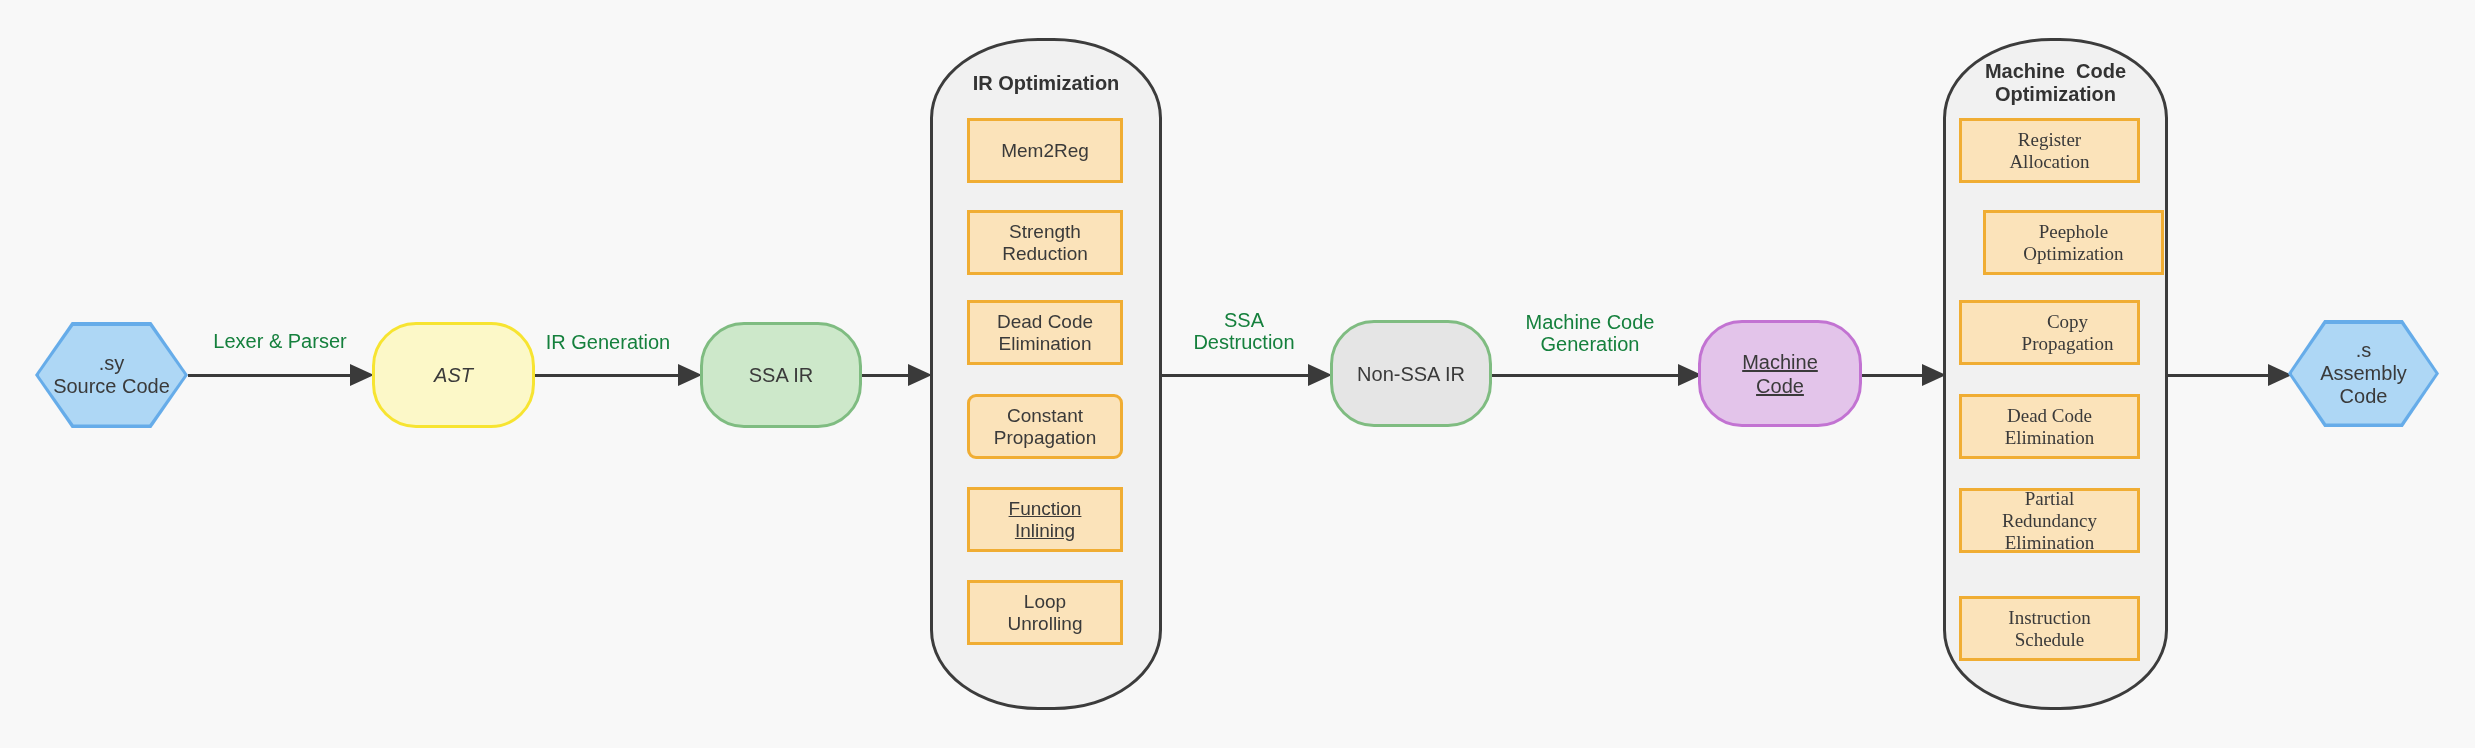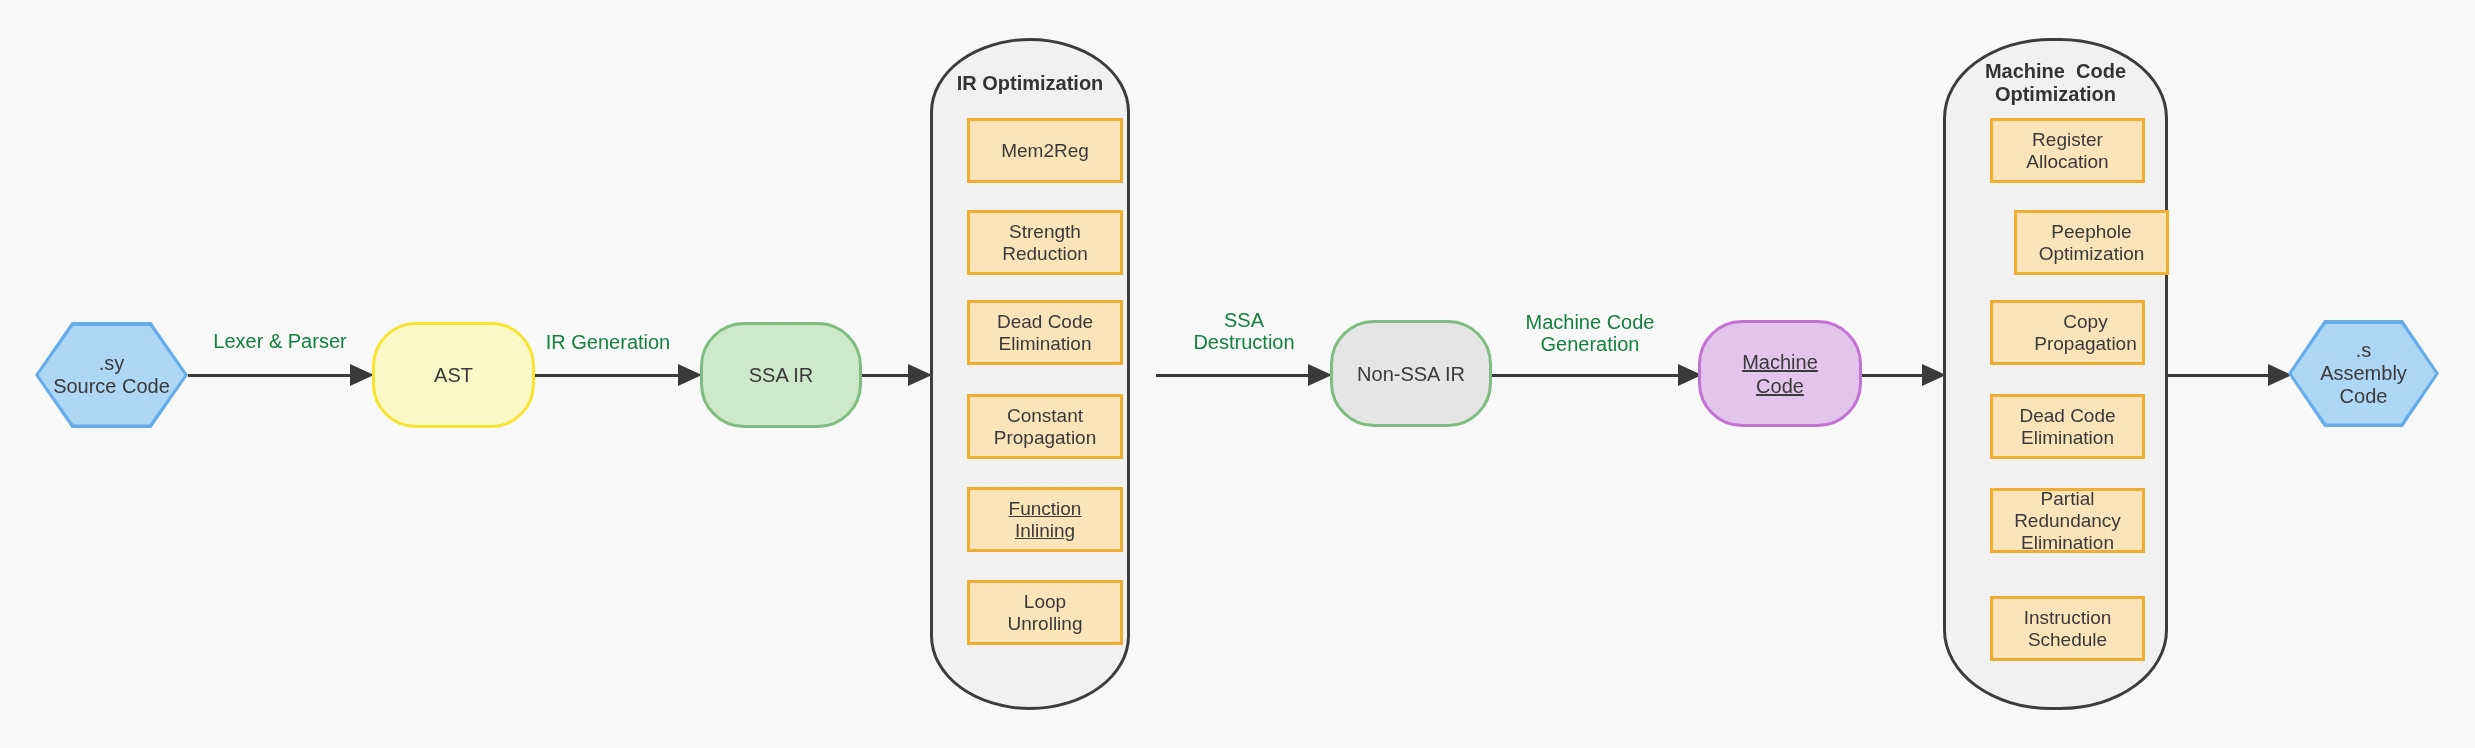--- a/index.html
+++ b/index.html
@@ -23,21 +23,21 @@
     display:flex;
     align-items:center;
     justify-content:center;
     text-align:center;
     font-size:20px;
     line-height:24px;
     border-radius:44px;
     border:3.5px solid;
     box-sizing:border-box;
   }
-  #node-ast          { left:372px;  top:322px; width:163px; height:106px; background:#fcf8c8; border-color:#f7e431; }
+  #node-ast          { left:372px;  top:322px; width:163px; height:106px; background:#fcf8c8; border-color:#f7e431;font-style:italic; }
   #node-ssa-ir       { left:700px;  top:322px; width:162px; height:106px; background:#cde8ca; border-color:#7fbc81; }
   #node-non-ssa-ir   { left:1330px; top:320px; width:162px; height:107px; background:#e5e5e5; border-color:#7fbc81; }
   #node-machine-code { left:1698px; top:320px; width:164px; height:107px; background:#e3c4ea; border-color:#c273d2;text-decoration:underline; }
 
   
   .hex { position:absolute; }
   .hex-shape {
     position:absolute;
     clip-path:polygon(0% 50%, 24% 0%, 76% 0%, 100% 50%, 76% 100%, 24% 100%);
   }
@@ -52,21 +52,21 @@
   #hex-assembly { left:2288px; top:320px; width:151px; height:107px; }
 
   
   .group {
     position:absolute;
     background:#f1f1f1;
     border:3px solid #3c3c3c;
     box-sizing:border-box;
     border-radius:108px / 80px;
   }
-  #group-ir-opt { left:930px;  top:38px; width:200px; height:672px; }
+  #group-ir-opt { left:930px;  top:38px; width:232px; height:672px; }
   #group-mc-opt { left:1943px; top:38px; width:225px; height:672px; }
   .group-title {
     position:absolute; left:0; right:0;
     text-align:center;
     font-weight:bold;
     font-size:20px;
     line-height:23px;
     color:#333333;
   }
   #group-ir-opt .group-title { top:31px; }
@@ -80,25 +80,25 @@
     border:3px solid #f0ad33;
     box-sizing:border-box;
     font-size:19px;
     line-height:22px;
   }
   
   #group-ir-opt .pass-box { left:34px; width:156px; height:65px; }
   #pass-ir-1 { top:77px; }
   #pass-ir-2 { top:169px; }
   #pass-ir-3 { top:259px; }
-  #pass-ir-4 { top:353px; }
+  #pass-ir-4 { top:353px;border-radius:9px; }
   #pass-ir-5 { top:446px;text-decoration:underline; }
   #pass-ir-6 { top:539px; }
   
-  #group-mc-opt .pass-box { left:44px; width:155px; height:65px; }
+  #group-mc-opt .pass-box { left:13px; width:181px; height:65px;font-family:Liberation Serif, serif; }
   #pass-mc-1 { top:77px; }
   #pass-mc-2 { top:169px;margin-left:24px; }
   #pass-mc-3 { top:259px;padding-left:36px; }
   #pass-mc-4 { top:353px; height:66px; }
   #pass-mc-5 { top:447px; height:80px; }
   #pass-mc-6 { top:555px; height:66px; }
 
   
   .arrow { position:absolute; top:364px; height:22px; }
   .arrow::before {

